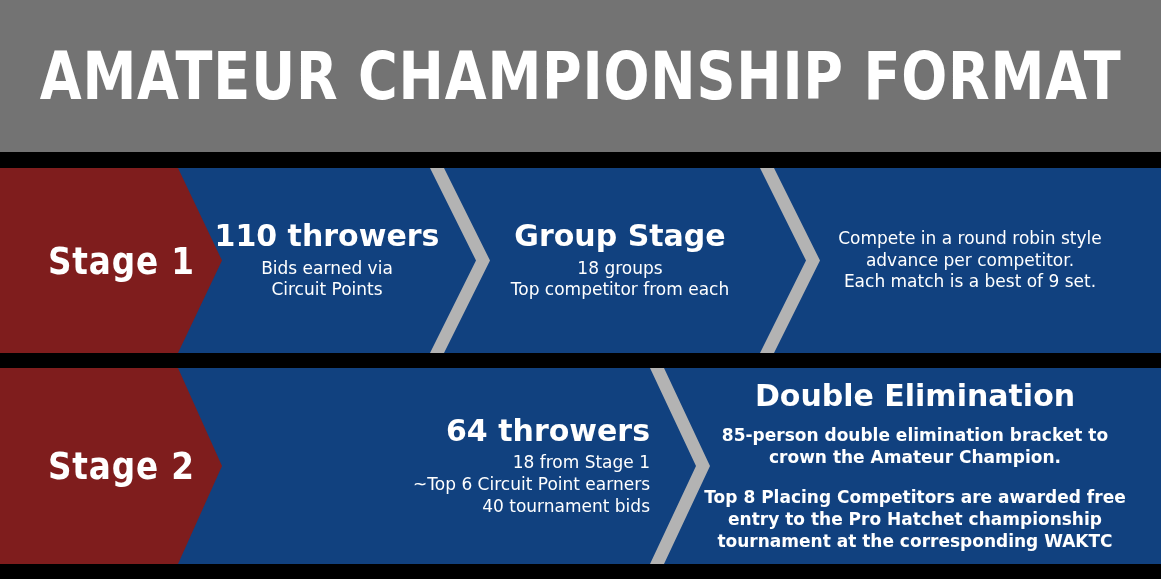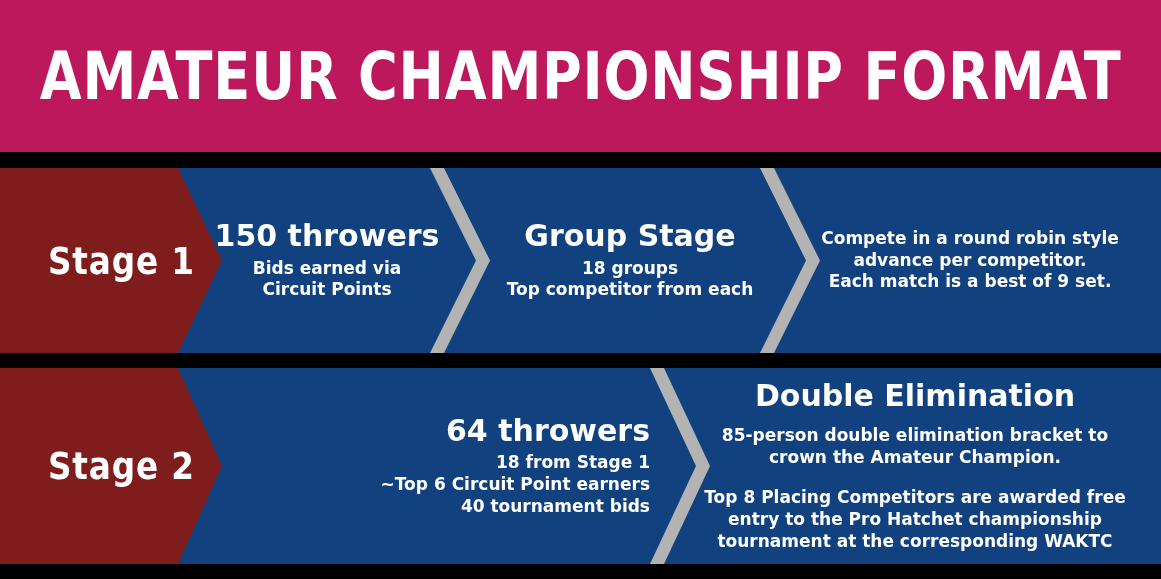--- a/index.html
+++ b/index.html
@@ -14,21 +14,21 @@
     overflow: hidden;
     position: relative;
   }
 
   
   .header {
     position: absolute;
     left: 0; top: 0;
     width: 1161px;
     height: 152px;
-    background: #be185d;
+    background: #737373;
     display: flex;
     align-items: center;
     justify-content: center;
   }
   .header-title {
     color: #ffffff;
     font-family: "DejaVu Sans", sans-serif;
     font-weight: bold;
     font-size: 66px;
     letter-spacing: 1px;
@@ -120,35 +120,35 @@
     font-family: "DejaVu Sans", sans-serif;
     font-weight: bold;
     font-size: 30px;
     line-height: 1.05;
     margin-bottom: 6px;
     white-space: nowrap;
   }
   .panel-heading.small-gap { margin-bottom: 12px; }
   .panel-line {
     font-family: "DejaVu Sans", sans-serif;
-    font-weight: bold;
+    font-weight: normal;
     font-size: 17px;
     line-height: 1.28;
   }
   .panel-para {
     font-family: "DejaVu Sans", sans-serif;
     font-weight: bold;
     font-size: 17px;
     line-height: 1.3;
   }
   .panel-para + .panel-para { margin-top: 18px; }
 
   
   #s1p1 { left: 196px; width: 262px; }
-  #s1p2 { left: 480px; width: 300px; }
+  #s1p2 { left: 470px; width: 300px; }
   #s1p3 { left: 800px; width: 340px; }
 
   
   #s2p1 { left: 290px; width: 360px; align-items: flex-end; }
   #s2p2 { left: 690px; width: 450px; }
 
   
   .sep {
     position: absolute;
     left: 0;
@@ -181,21 +181,21 @@
         <polygon points="0,0 14,0 60,92.5 14,185 0,185 46,92.5" fill="#b3b3b3"></polygon>
       </svg>
     </div>
     <div class="divider" style="left:760px;">
       <svg width="60" height="185" viewBox="0 0 60 185" xmlns="http://www.w3.org/2000/svg">
         <polygon points="0,0 14,0 60,92.5 14,185 0,185 46,92.5" fill="#b3b3b3"></polygon>
       </svg>
     </div>
 
     <div class="panel" id="s1p1">
-      <div class="panel-heading">150 throwers</div>
+      <div class="panel-heading">110 throwers</div>
       <div class="panel-line">Bids earned via</div>
       <div class="panel-line">Circuit Points</div>
     </div>
 
     <div class="panel" id="s1p2">
       <div class="panel-heading">Group Stage</div>
       <div class="panel-line">18 groups</div>
       <div class="panel-line">Top competitor from each</div>
     </div>
 

